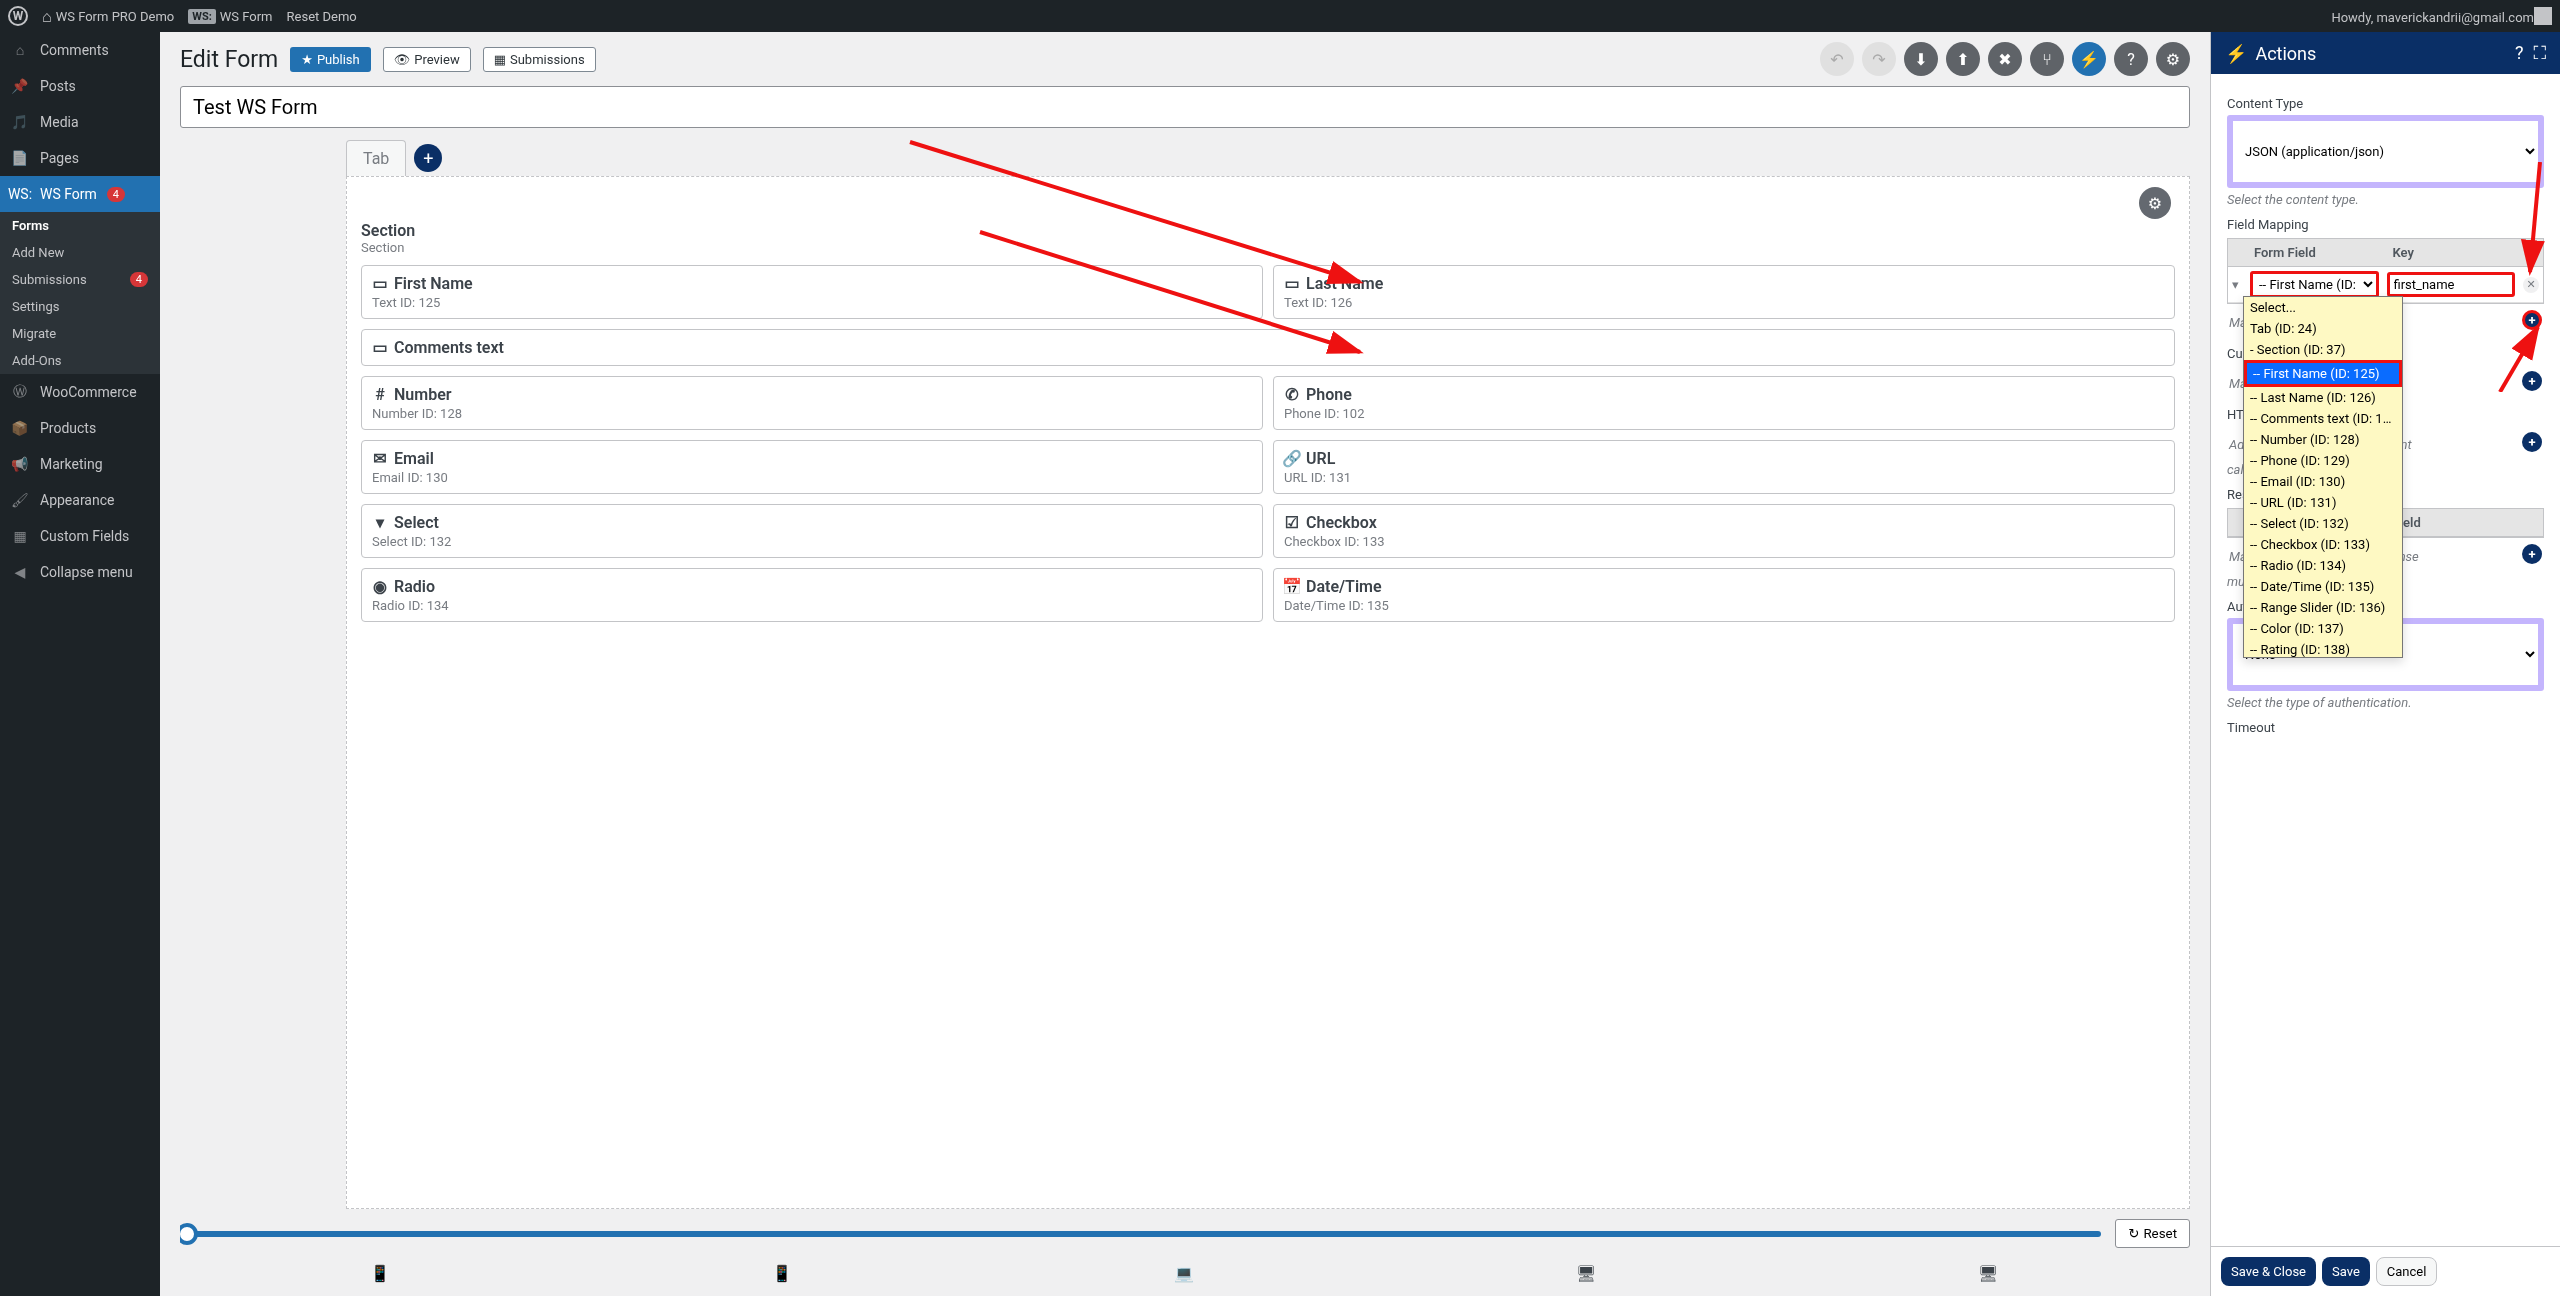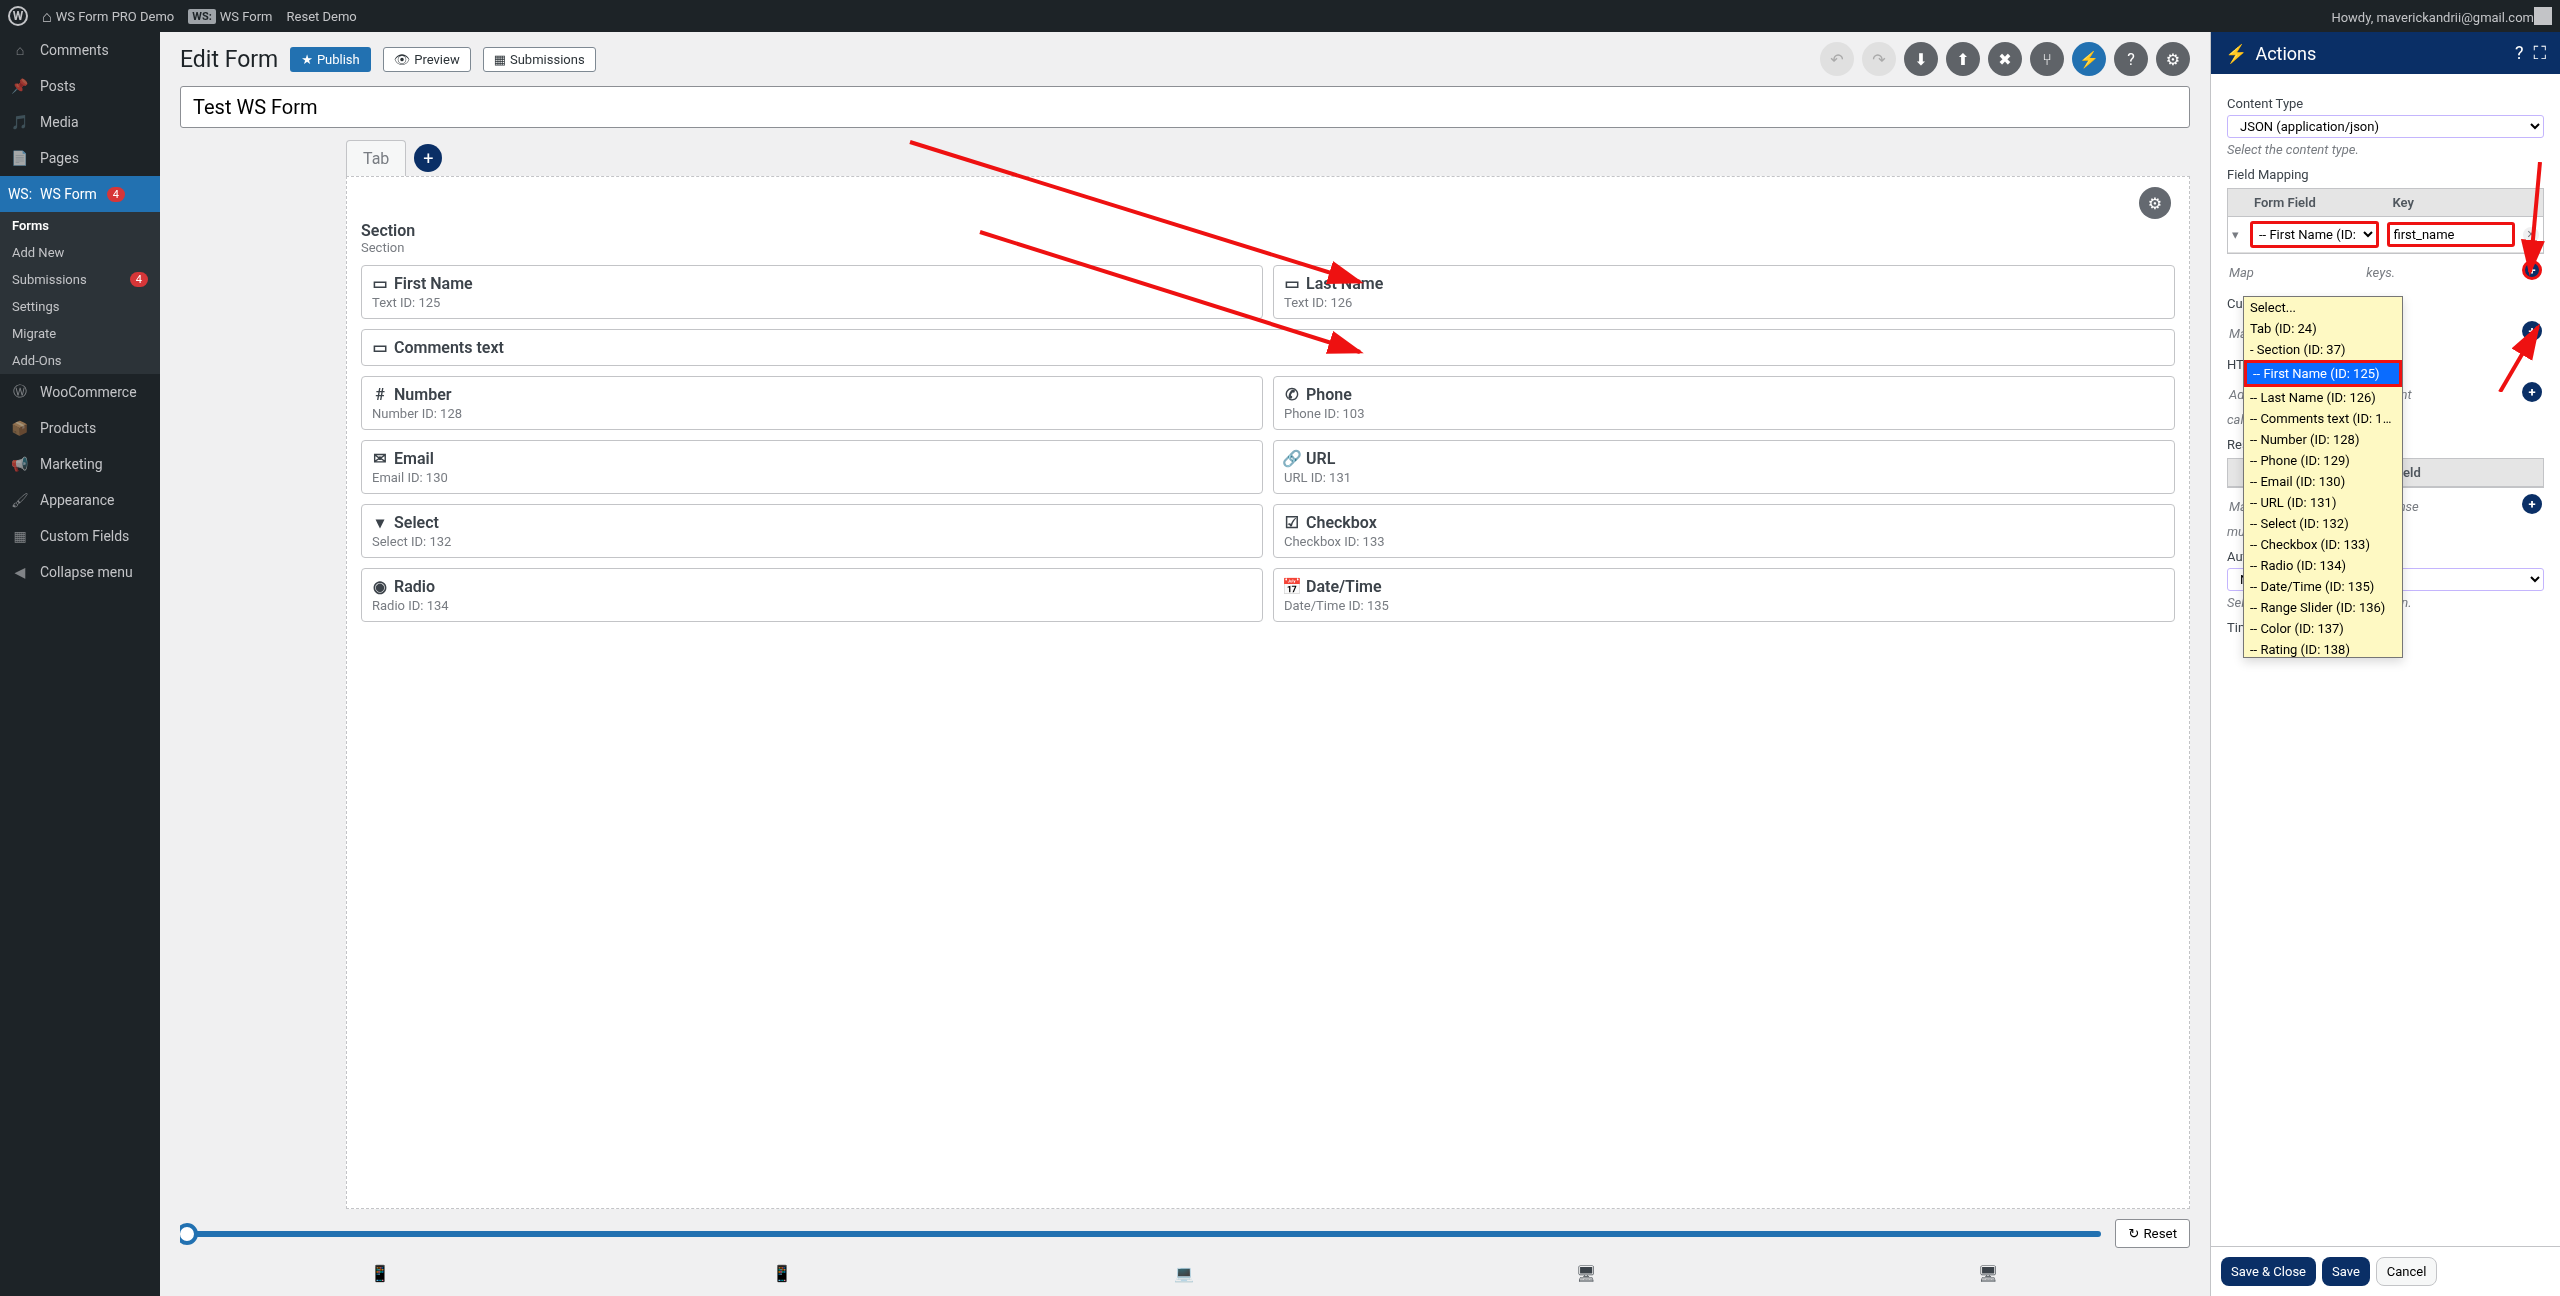--- a/index.html
+++ b/index.html
@@ -52,21 +52,21 @@
 .range { flex: 1; height: 6px; background: #2271b1; border-radius: 3px; position: relative; }
 .range-handle { width: 22px; height: 22px; border: 4px solid #2271b1; background: #fff; border-radius: 50%; position: absolute; left: -4px; top: -8px; }
 .reset-btn { background: #fff; border: 1px solid #8c8f94; padding: 6px 12px; border-radius: 3px; display: flex; align-items: center; gap: 4px; }
 .device-row { display: flex; justify-content: space-around; padding: 6px 0 10px; }
 .device-icon { width: 22px; height: 22px; color: #3c434a; cursor: pointer; }
 .panel { width: 350px; background: #fff; border-left: 1px solid #c3c4c7; display: flex; flex-direction: column; position: relative; }
 .panel-header { background: #0a2f66; color: #fff; padding: 10px 14px; display: flex; align-items: center; gap: 8px; font-size: 18px; }
 .panel-header-icons { margin-left: auto; display: flex; gap: 10px; }
 .panel-body { flex: 1; overflow-y: auto; padding: 12px 16px; font-size: 13px; color: #50575e; }
 .panel-label { font-size: 13px; color: #3c434a; margin-top: 10px; margin-bottom: 4px; }
-.panel-select, .panel-input { width: 100%; padding: 2px 8px; border: 1px solid #c4b5fd; border-radius: 3px; font-size: 13px; background: #fff; }
+.panel-select, .panel-input { width: 100%; padding: 22px 8px; border: 6px solid #c4b5fd; border-radius: 3px; font-size: 13px; background: #fff; }
 .panel-hint { font-style: italic; color: #787c82; margin-top: 4px; }
 .map-table { width: 100%; border: 1px solid #c3c4c7; margin-top: 6px; }
 .map-head { display: flex; background: #e5e5e5; border-bottom: 1px solid #c3c4c7; font-weight: 600; }
 .map-head > div { padding: 6px 8px; }
 .map-col1 { flex: 0 0 18px; }
 .map-col2 { flex: 1; }
 .map-col3 { flex: 1; }
 .map-col4 { flex: 0 0 20px; }
 .map-row { display: flex; align-items: center; border-bottom: 1px solid #e0e0e0; }
 .map-row > div { padding: 4px 4px; }
@@ -237,21 +237,21 @@
                 <span class="field-icon">#</span>
                 <span>Number</span>
               </div>
               <div class="field-meta">Number  ID: 128</div>
             </div>
             <div class="field-card">
               <div class="field-top">
                 <span class="field-icon">✆</span>
                 <span>Phone</span>
               </div>
-              <div class="field-meta">Phone  ID: 103</div>
+              <div class="field-meta">Phone  ID: 102</div>
             </div>
             <div class="field-card">
               <div class="field-top">
                 <span class="field-icon">✉</span>
                 <span>Email</span>
               </div>
               <div class="field-meta">Email  ID: 130</div>
             </div>
             <div class="field-card">
               <div class="field-top">

